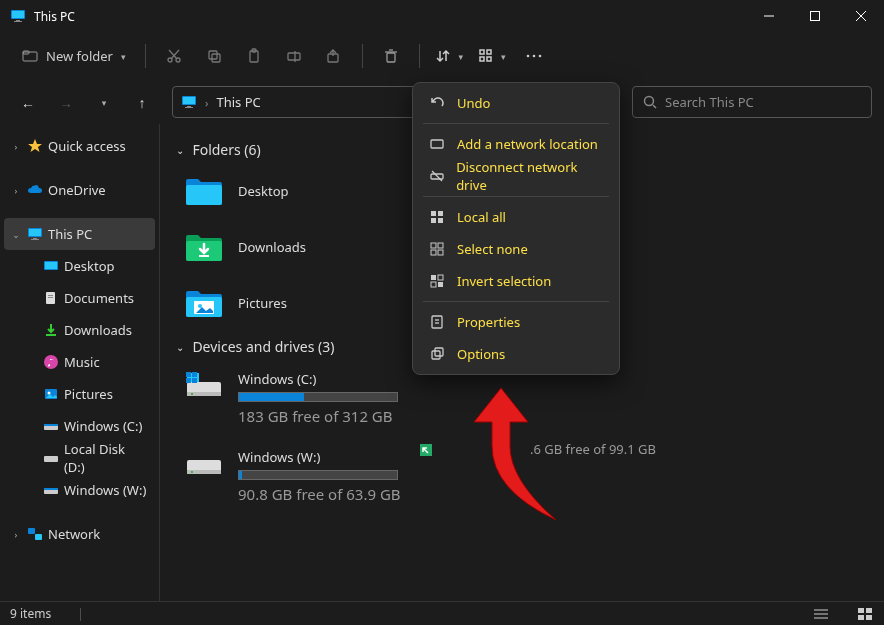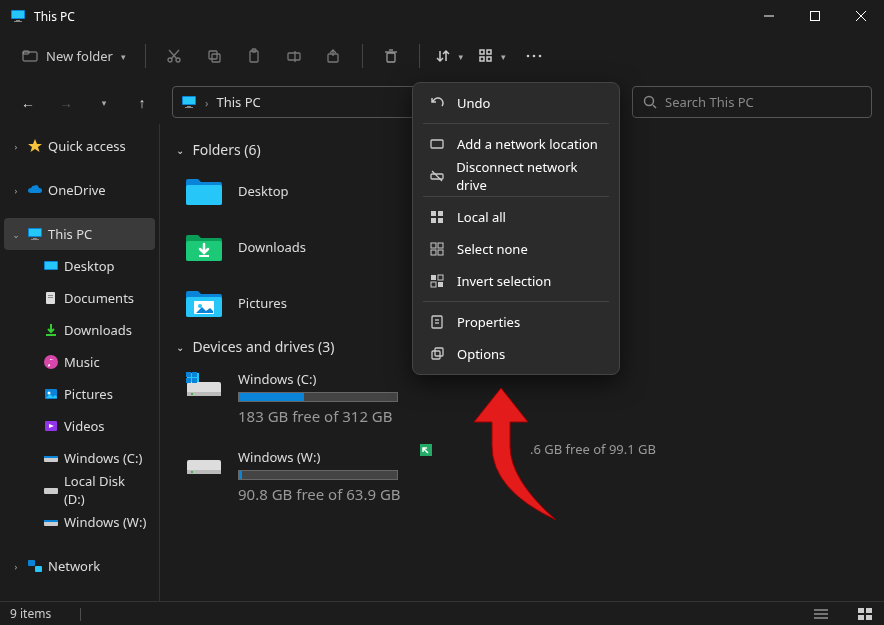--- a/index.html
+++ b/index.html
@@ -48,21 +48,21 @@
 .drive-icon { width: 40px; height: 32px; }
 .drive-info { display: flex; flex-direction: column; gap: 4px; }
 .drive-name { font-size: 13px; }
 .drive-bar { width: 160px; height: 10px; background: #444; border: 1px solid #666; position: relative; }
 .drive-fill { height: 100%; background: #0a84d8; }
 .drive-free { font-size: 15px; color: #999; }
 .drivepartial { font-size: 13px; color: #999; margin-left: 58px; margin-top: -6px; text-align: right; }
 
 
 .ctxmenu { position: absolute; top: 82px; left: 412px; width: 208px; background: #2b2b2b; border: 1px solid #444; border-radius: 8px; padding: 4px; box-shadow: 0 8px 24px rgba(0,0,0,.6); z-index: 100; }
-.ctxitem { height: 32px; display: flex; align-items: center; gap: 12px; padding: 0 12px; color: #ffffff; font-size: 13px; border-radius: 4px; }
+.ctxitem { height: 32px; display: flex; align-items: center; gap: 12px; padding: 0 12px; color: #fde047; font-size: 13px; border-radius: 4px; }
 .ctxsep { height: 1px; background: #444; margin: 4px 6px; }
 .ctx-icon { width: 16px; height: 16px; display: flex; align-items: center; justify-content: center; color: #aaa; }
 
 
 .statusbar { height: 24px; display: flex; align-items: center; padding: 0 10px; color: #ccc; font-size: 12px; border-top: 1px solid #333; gap: 26px; }
 .statusbar .spacer { flex: 1; }
 .viewbtn { width: 18px; height: 16px; display: flex; align-items: center; justify-content: center; color: #ccc; }
 
 
 .arrow { position: absolute; top: 380px; left: 466px; z-index: 200; pointer-events: none; }
@@ -287,30 +287,20 @@
       <div class="treeitem indent">
           <span class="tree-chev hidden">›</span>
           <span class="tree-icon">
             <svg width="16" height="16">
               <rect x="2" y="3" width="12" height="10" rx="1" fill="#0a84d8"></rect>
               <circle cx="6" cy="7" r="1.5" fill="#fff"></circle>
               <path d="M3 12 L7 8 L10 11 L12 9 L14 11 V12 Z" fill="#26c6f9"></path>
             </svg>
           </span>
           <span>Pictures</span>
-        </div>
-      <div class="treeitem indent">
-          <span class="tree-chev hidden">›</span>
-          <span class="tree-icon">
-            <svg width="16" height="16">
-              <rect x="2" y="3" width="12" height="10" rx="1" fill="#9333ea"></rect>
-              <path d="M6 6 L11 8 L6 10 Z" fill="#fff"></path>
-            </svg>
-          </span>
-          <span>Videos</span>
         </div>
       <div class="treeitem indent">
           <span class="tree-chev hidden">›</span>
           <span class="tree-icon">
             <svg width="16" height="16">
               <rect x="1" y="6" width="14" height="6" rx="1" fill="#ccc"></rect>
               <rect x="1" y="6" width="14" height="2" fill="#0a84d8"></rect>
             </svg>
           </span>
           <span>Windows (C:)</span>

